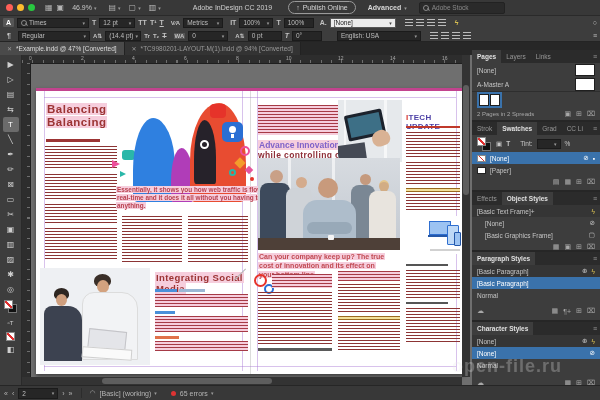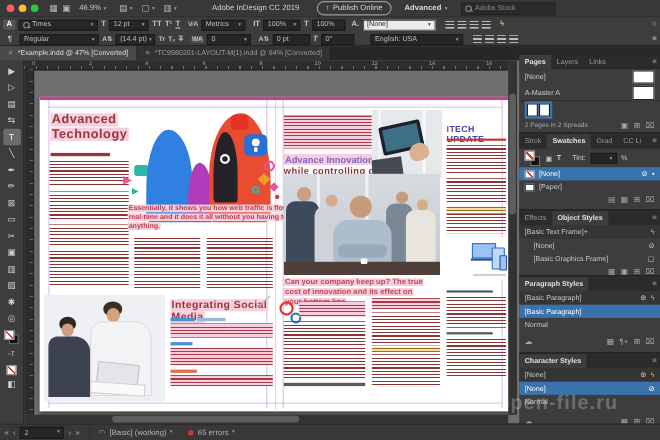--- a/index.html
+++ b/index.html
@@ -276,21 +276,21 @@
 
     <div class="guide" style="left:8px;top:3px;width:1px;height:280px"></div>
     <div class="guide" style="left:206px;top:3px;width:1px;height:280px"></div>
     <div class="guide" style="left:221px;top:3px;width:1px;height:280px"></div>
     <div class="guide" style="left:420px;top:3px;width:1px;height:280px"></div>
     <div class="guide" style="left:8px;top:9px;width:412px;height:1px"></div>
     <div class="guide" style="left:8px;top:278px;width:412px;height:1px"></div>
 
     <div class="abs" style="left:10px;top:15px;width:64px;font-size:11.5px;font-weight:bold;letter-spacing:.5px;
          line-height:13px;color:#9c3434">
-      <span class="hl">Advanced Technology</span>
+      <span class="hl">Balancing Balancing</span>
     </div>
     <div class="abs" style="left:10px;top:51px;width:54px;height:2.5px;background:#9c3434"></div>
 
     <div class="abs gk" style="left:9px;top:58px;width:72px;height:24px"></div>
     <div class="abs gk" style="left:9px;top:86px;width:72px;height:26px"></div>
     <div class="abs gk" style="left:9px;top:116px;width:72px;height:20px"></div>
     <div class="abs gk" style="left:9px;top:140px;width:72px;height:32px"></div>
 
     <div class="abs" style="left:74px;top:4px;width:172px;height:112px">
       <div class="bubl blines" style="left:12px;top:58px;width:13px;height:10px;background:#2ab7a9"></div>

